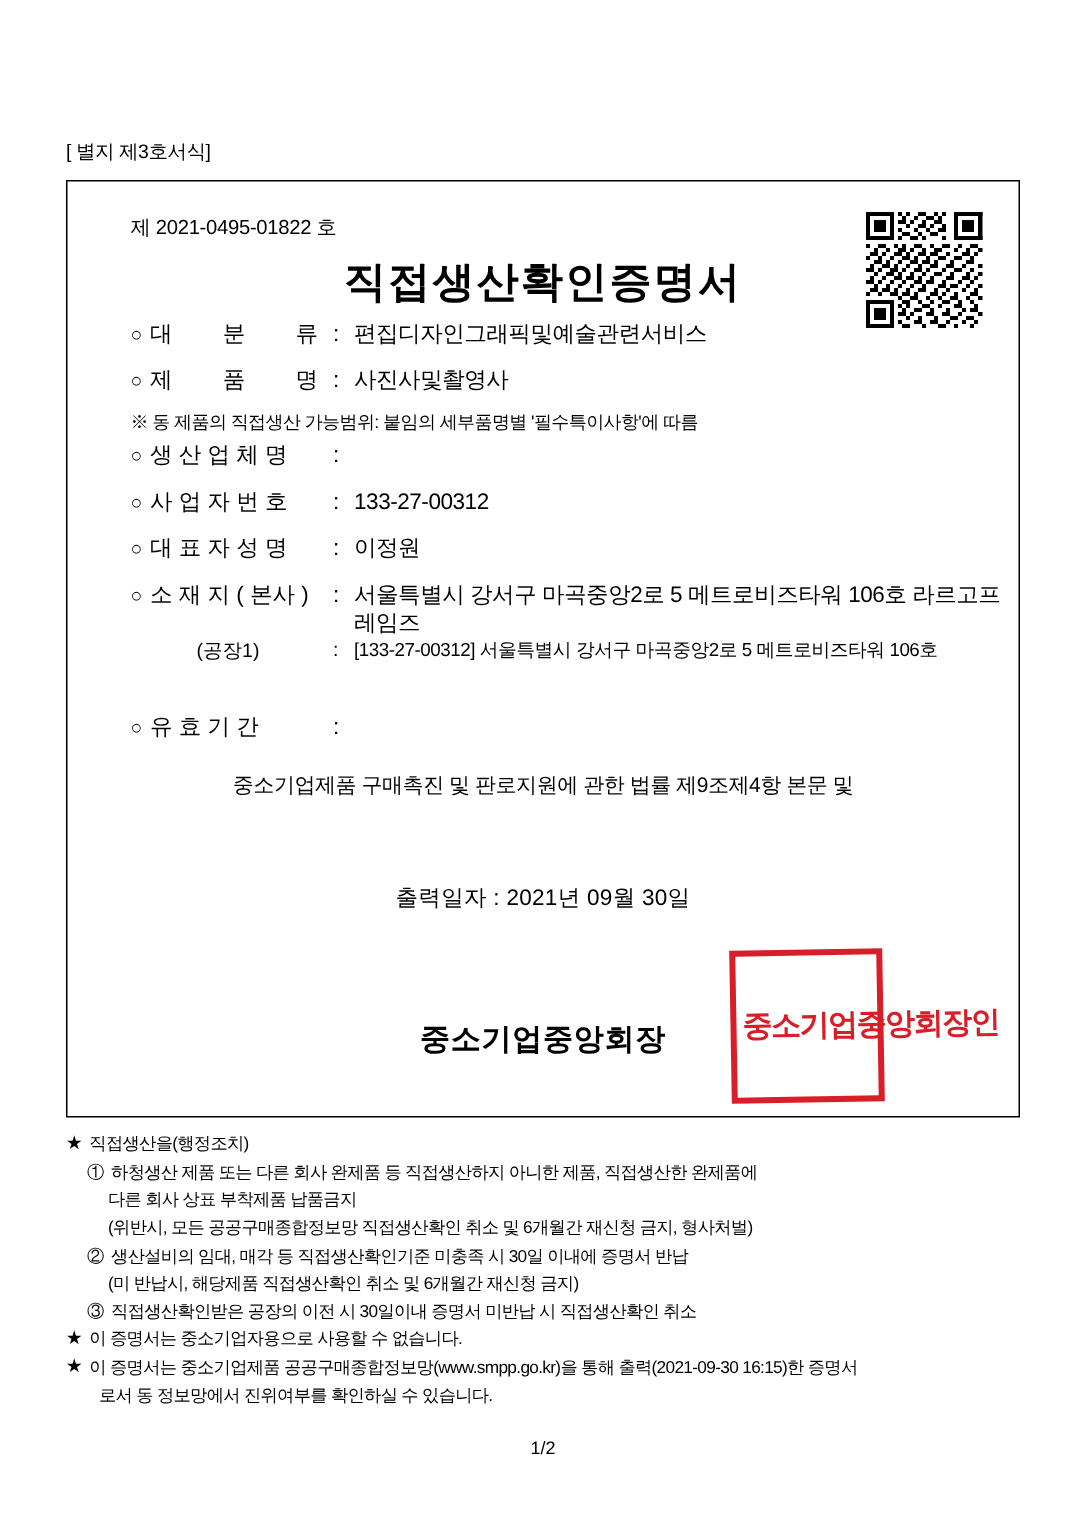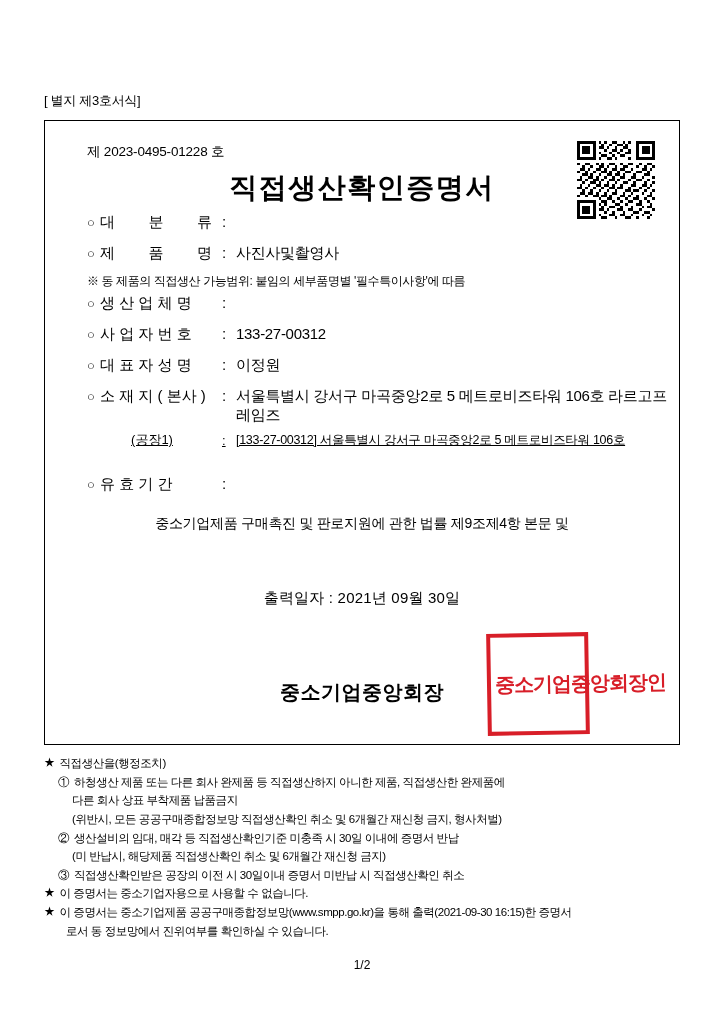--- a/index.html
+++ b/index.html
@@ -103,25 +103,24 @@
   }
   .note-line {
     padding-left: 42px;
     font-size: 12px;
     letter-spacing: -0.4px;
     margin-top: -2px;
     margin-bottom: 4px;
   }
   .sub-row {
     display: flex;
-    align-items: center;
+    align-items: flex-start;
     padding: 0 0 0 42px;
     min-height: 30px;
     font-size: 13px;
-    text-decoration: underline;
   }
   .sub-row .bullet { width: 13px; flex: 0 0 13px; }
   .sub-row .label {
     width: 122px;
     flex: 0 0 122px;
     text-align: center;
     padding-right: 18px;
   }
   .sub-row .colon { width: 14px; flex: 0 0 14px; }
   .sub-row .value { flex: 1 1 auto; letter-spacing: -0.3px; font-size: 12.5px; }
@@ -206,21 +205,21 @@
 </style>
 </head>
 <body>
 
 <div class="page">
 
   <div class="form-no">[ 별지 제3호서식]</div>
 
   <div class="cert-box">
 
-    <div class="doc-number">제 2023-0495-01228 호</div>
+    <div class="doc-number">제 2021-0495-01822 호</div>
 
     <div class="qr">
       <svg width="78" height="78" viewBox="0 0 29 29" shape-rendering="crispEdges">
         <rect width="29" height="29" fill="#fff"></rect>
         <g fill="#000">
           <rect x="0" y="0" width="7" height="1"></rect>
             <rect x="0" y="6" width="7" height="1"></rect>
           <rect x="0" y="0" width="1" height="7"></rect>
             <rect x="6" y="0" width="1" height="7"></rect>
           <rect x="2" y="2" width="3" height="3"></rect>
@@ -434,20 +433,21 @@
     <div class="rows">
 
       <div class="row">
         <span class="bullet">○</span>
         <span class="label spread">
           <span>대</span>
           <span>분</span>
           <span>류</span>
         </span>
         <span class="colon">:</span>
+        <span class="value">편집디자인그래픽및예술관련서비스</span>
       </div>
 
       <div class="row">
         <span class="bullet">○</span>
         <span class="label spread">
           <span>제</span>
           <span>품</span>
           <span>명</span>
         </span>
         <span class="colon">:</span>

